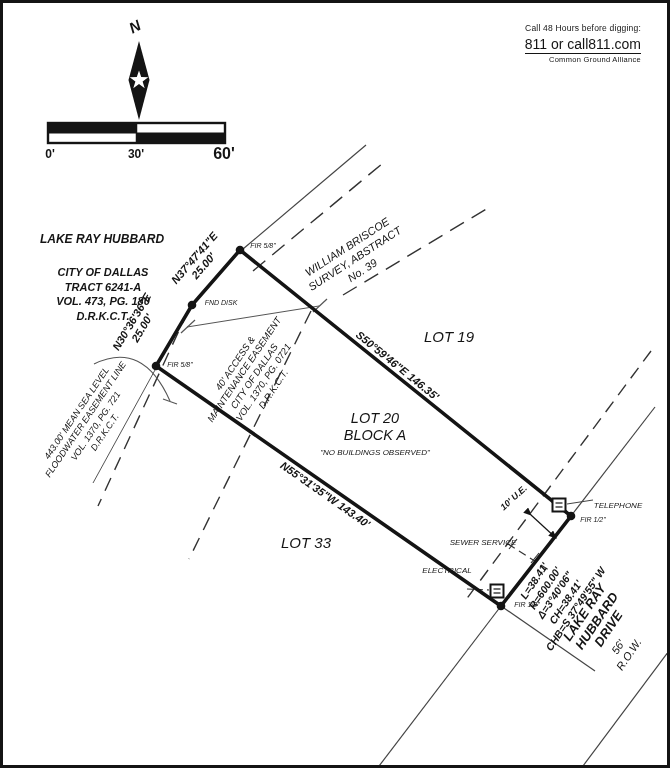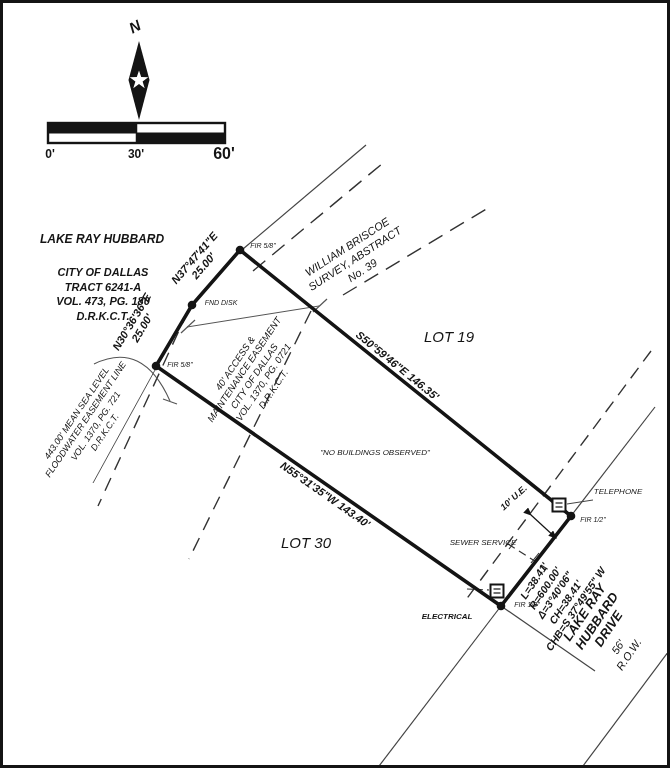--- a/index.html
+++ b/index.html
@@ -88,38 +88,45 @@
 
     <g>
       <rect x="45" y="120" width="177" height="20" fill="#ffffff" stroke="#141414" stroke-width="2.4"></rect>
       <rect x="45" y="120" width="88.5" height="10" fill="#141414"></rect>
       <rect x="133.5" y="130" width="88.5" height="10" fill="#141414"></rect>
       <line x1="133.5" y1="120" x2="133.5" y2="140" stroke="#141414" stroke-width="1.5"></line>
       <line x1="45" y1="130" x2="222" y2="130" stroke="#141414" stroke-width="1.2"></line>
     </g>
   </svg>
 
+  <div class="notice">
+    <div class="n1">Call 48 Hours before digging:</div>
+    <div class="n2">811 or call811.com</div>
+    <div class="n3">Common Ground Alliance</div>
+  </div>
 
   <div class="lbl b" style="left:132px;top:24px;font-size:15px;transform:translate(-50%,-50%) rotate(-28deg);">N</div>
 
   <div class="lbl up b" style="left:47px;top:151px;font-size:12px;">0'</div>
   <div class="lbl up b" style="left:133px;top:151px;font-size:12px;text-align:center;">30'</div>
   <div class="lbl up b" style="left:221px;top:151px;font-size:16px;">60'</div>
 
   <div class="lbl b" style="left:99px;top:236px;font-size:12px;">LAKE RAY HUBBARD</div>
   <div class="lbl b" style="left:100px;top:291px;font-size:11px;line-height:1.32;">CITY OF DALLAS
 TRACT 6241-A
 VOL. 473, PG. 180
 D.R.K.C.T.</div>
   <div class="lbl" style="left:352px;top:256px;font-size:11px;line-height:1.25;transform:translate(-50%,-50%) rotate(-33deg);">WILLIAM BRISCOE
 SURVEY, ABSTRACT
 No. 39</div>
   <div class="lbl" style="left:446px;top:334px;font-size:15px;font-style:italic;">LOT 19</div>
+  <div class="lbl" style="left:372px;top:424px;font-size:14.5px;line-height:1.18;">LOT 20
+BLOCK A</div>
   <div class="lbl" style="left:372px;top:450px;font-size:8px;">"NO BUILDINGS OBSERVED"</div>
-  <div class="lbl" style="left:303px;top:540px;font-size:15px;">LOT 30</div>
+  <div class="lbl" style="left:303px;top:540px;font-size:15px;">LOT 33</div>
 
   <div class="lbl b" style="left:196px;top:259px;font-size:11px;line-height:1.12;transform:translate(-50%,-50%) rotate(-49deg);">N37°47'41"E
 25.00'</div>
   <div class="lbl b" style="left:134px;top:322px;font-size:11px;line-height:1.12;transform:translate(-50%,-50%) rotate(-59deg);">N30°36'36"E
 25.00'</div>
   <div class="lbl b" style="left:394px;top:363px;font-size:11px;transform:translate(-50%,-50%) rotate(39deg);">S50°59'46"E  146.35'</div>
   <div class="lbl b" style="left:322px;top:492px;font-size:11px;transform:translate(-50%,-50%) rotate(35deg);">N55°31'35"W  143.40'</div>
 
   <div class="lbl" style="left:251px;top:373px;font-size:9.5px;line-height:1.2;transform:translate(-50%,-50%) rotate(-56deg);">40' ACCESS &amp;
 MAINTENANCE EASEMENT
@@ -131,23 +138,23 @@
 VOL. 1370, PG. 721
 D.R.K.C.T.</div>
   <div class="lbl b" style="left:511px;top:495px;font-size:9px;transform:translate(-50%,-50%) rotate(-42deg);">10' U.E.</div>
 
   <div class="lbl" style="left:260px;top:243px;font-size:7px;">FIR 5/8"</div>
   <div class="lbl" style="left:218px;top:300px;font-size:7px;">FND DISK</div>
   <div class="lbl" style="left:177px;top:362px;font-size:7px;">FIR 5/8"</div>
   <div class="lbl" style="left:590px;top:517px;font-size:7px;">FIR 1/2"</div>
   <div class="lbl" style="left:524px;top:602px;font-size:7px;">FIR 1/2"</div>
 
-  <div class="lbl" style="left:615px;top:489px;font-size:8px;">TELEPHONE</div>
+  <div class="lbl" style="left:615px;top:503px;font-size:8px;">TELEPHONE</div>
   <div class="lbl" style="left:480px;top:540px;font-size:8px;">SEWER SERVICE</div>
-  <div class="lbl" style="left:444px;top:614px;font-size:8px;font-weight:bold;">ELECTRICAL</div>
+  <div class="lbl" style="left:444px;top:568px;font-size:8px;">ELECTRICAL</div>
 
   <div class="lbl b" style="left:552px;top:592px;font-size:10.5px;line-height:1.2;transform:translate(-50%,-50%) rotate(-56deg);">L=38.41'
 R=600.00'
 Δ=3°40'06"
 CH=38.41'
 CHB=S 37°49'55" W</div>
 
   <div class="lbl b" style="left:594px;top:618px;font-size:13px;line-height:1.12;transform:translate(-50%,-50%) rotate(-56deg);">LAKE RAY
 HUBBARD DRIVE</div>
   <div class="lbl" style="left:621px;top:648px;font-size:11px;transform:translate(-50%,-50%) rotate(-56deg);">56' R.O.W.</div>

